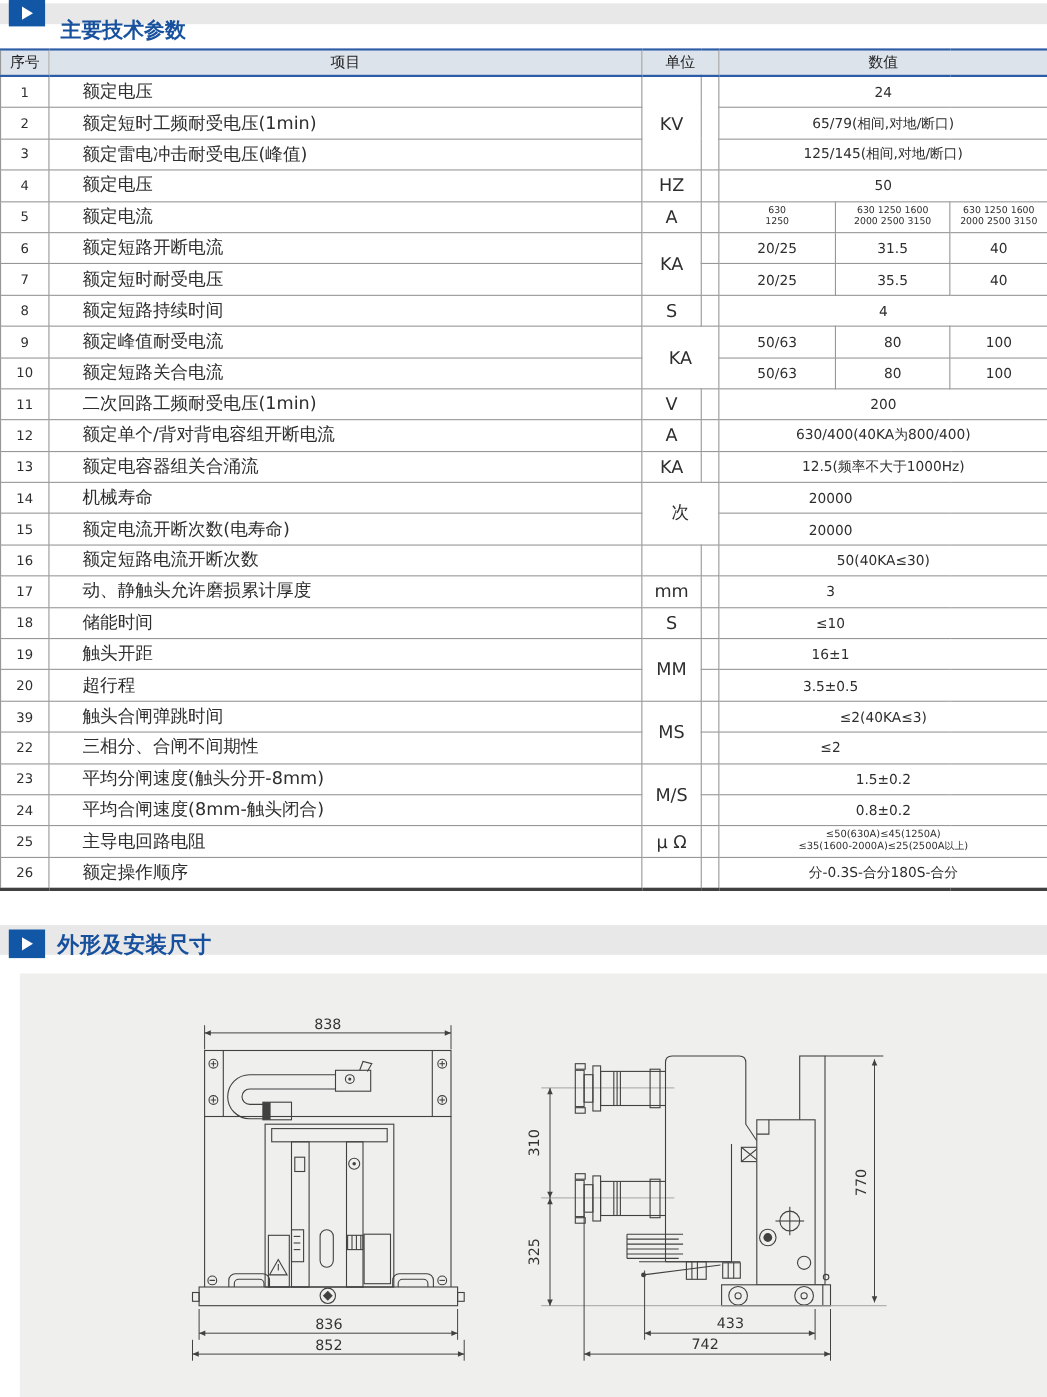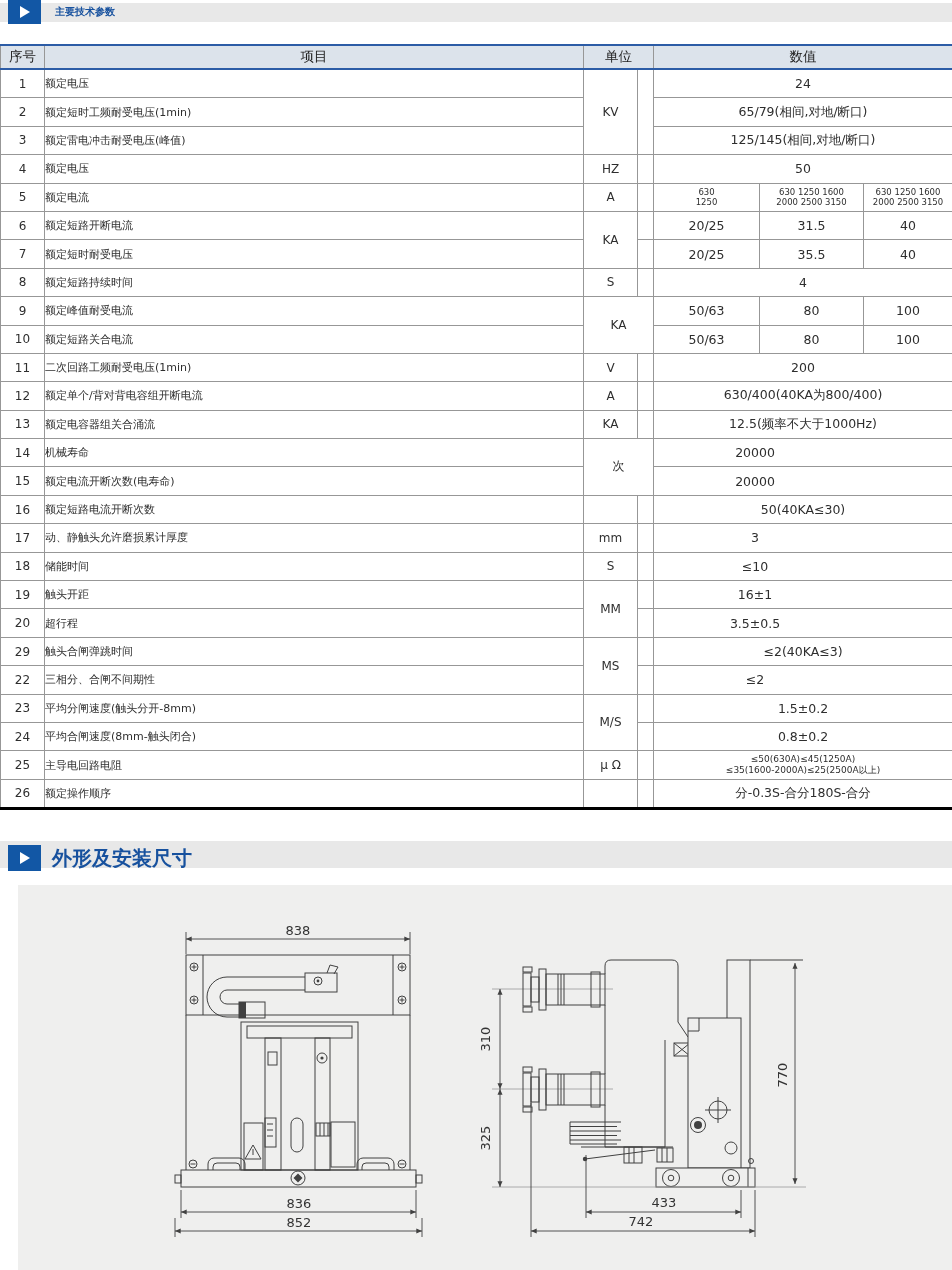--- a/index.html
+++ b/index.html
@@ -8,35 +8,35 @@
 
   
   .band { position:absolute; left:0; width:952px; background:#e8e8e8; }
   .band1 { top:3px; height:19px; }
   .band2 { top:841px; height:27px; }
   .bluebox { position:absolute; background:#1257a5; display:flex; align-items:center; justify-content:center; }
   .bluebox1 { left:8px; top:0; width:33px; height:24px; }
   .bluebox2 { left:8px; top:845px; width:33px; height:26px; }
   .tri { width:0; height:0; border-top:6px solid transparent; border-bottom:6px solid transparent; border-left:10px solid #ffffff; }
   .sec-title { position:absolute; color:#17519e; font-weight:bold; }
-  .sec-title1 { left:55px; top:0; height:24px; line-height:24px; font-size:10px; }
+  .sec-title1 { left:55px; top:16px; height:24px; line-height:24px; font-size:19px; }
   .sec-title2 { left:52px; top:845px; height:26px; line-height:26px; font-size:20px; }
 
   
   .tblwrap { position:absolute; left:0; top:44px; width:952px; }
   table.tbl { border-collapse:collapse; table-layout:fixed; width:952px; }
   .tbl td, .tbl th { border:1px solid #979797; padding:0; overflow:hidden;
                      color:#2e2e2e; text-align:center; vertical-align:middle; }
   .tbl th { height:22px; background:#dce3eb; font-size:13.5px; font-weight:normal; color:#222;
             border-top:2px solid #2c5ca6; border-bottom:2px solid #2c5ca6;margin-left:44px; }
   .tbl td { height:27.4px; font-size:12.5px; }
-  .tbl tr.last td { border-bottom:3px solid #000000;margin-top:14px; }
-  td.item { text-align:left; font-size:11px; }
+  .tbl tr.last td { border-bottom:3px solid #404040;margin-top:14px; }
+  td.item { text-align:left; padding-left:30px; font-size:16px; }
   td.no { font-size:12px; }
-  td.unit { font-size:12px; }
+  td.unit { font-size:16px; }
   td.shiftL { padding-right:96px; }
   td.multi3 { font-size:8.5px; line-height:1.25; }
   td.small2 { font-size:9px; line-height:1.2; }
 
   
   .panel { position:absolute; left:18px; top:885px; width:942px; height:385px; background:#efefee; }
   .panel svg { position:absolute; left:3px; top:0; }
   .geo, .dims { stroke:#414141; fill:none; stroke-width:1; }
   .dims { stroke-width:0.9; }
   .thin { stroke:#9a9a9a; stroke-width:0.8; fill:none; }
@@ -214,21 +214,21 @@
         <td></td>
         <td colspan="3" class="shiftL">16±1</td>
       </tr>
       <tr>
         <td class="no">20</td>
         <td class="item">超行程</td>
         <td></td>
         <td colspan="3" class="shiftL">3.5±0.5</td>
       </tr>
       <tr>
-        <td class="no">29</td>
+        <td class="no">39</td>
         <td class="item">触头合闸弹跳时间</td>
         <td class="unit" rowspan="2">MS</td>
         <td></td>
         <td colspan="3">≤2(40KA≤3)</td>
       </tr>
       <tr>
         <td class="no">22</td>
         <td class="item">三相分、合闸不间期性</td>
         <td></td>
         <td colspan="3" class="shiftL">≤2</td>

